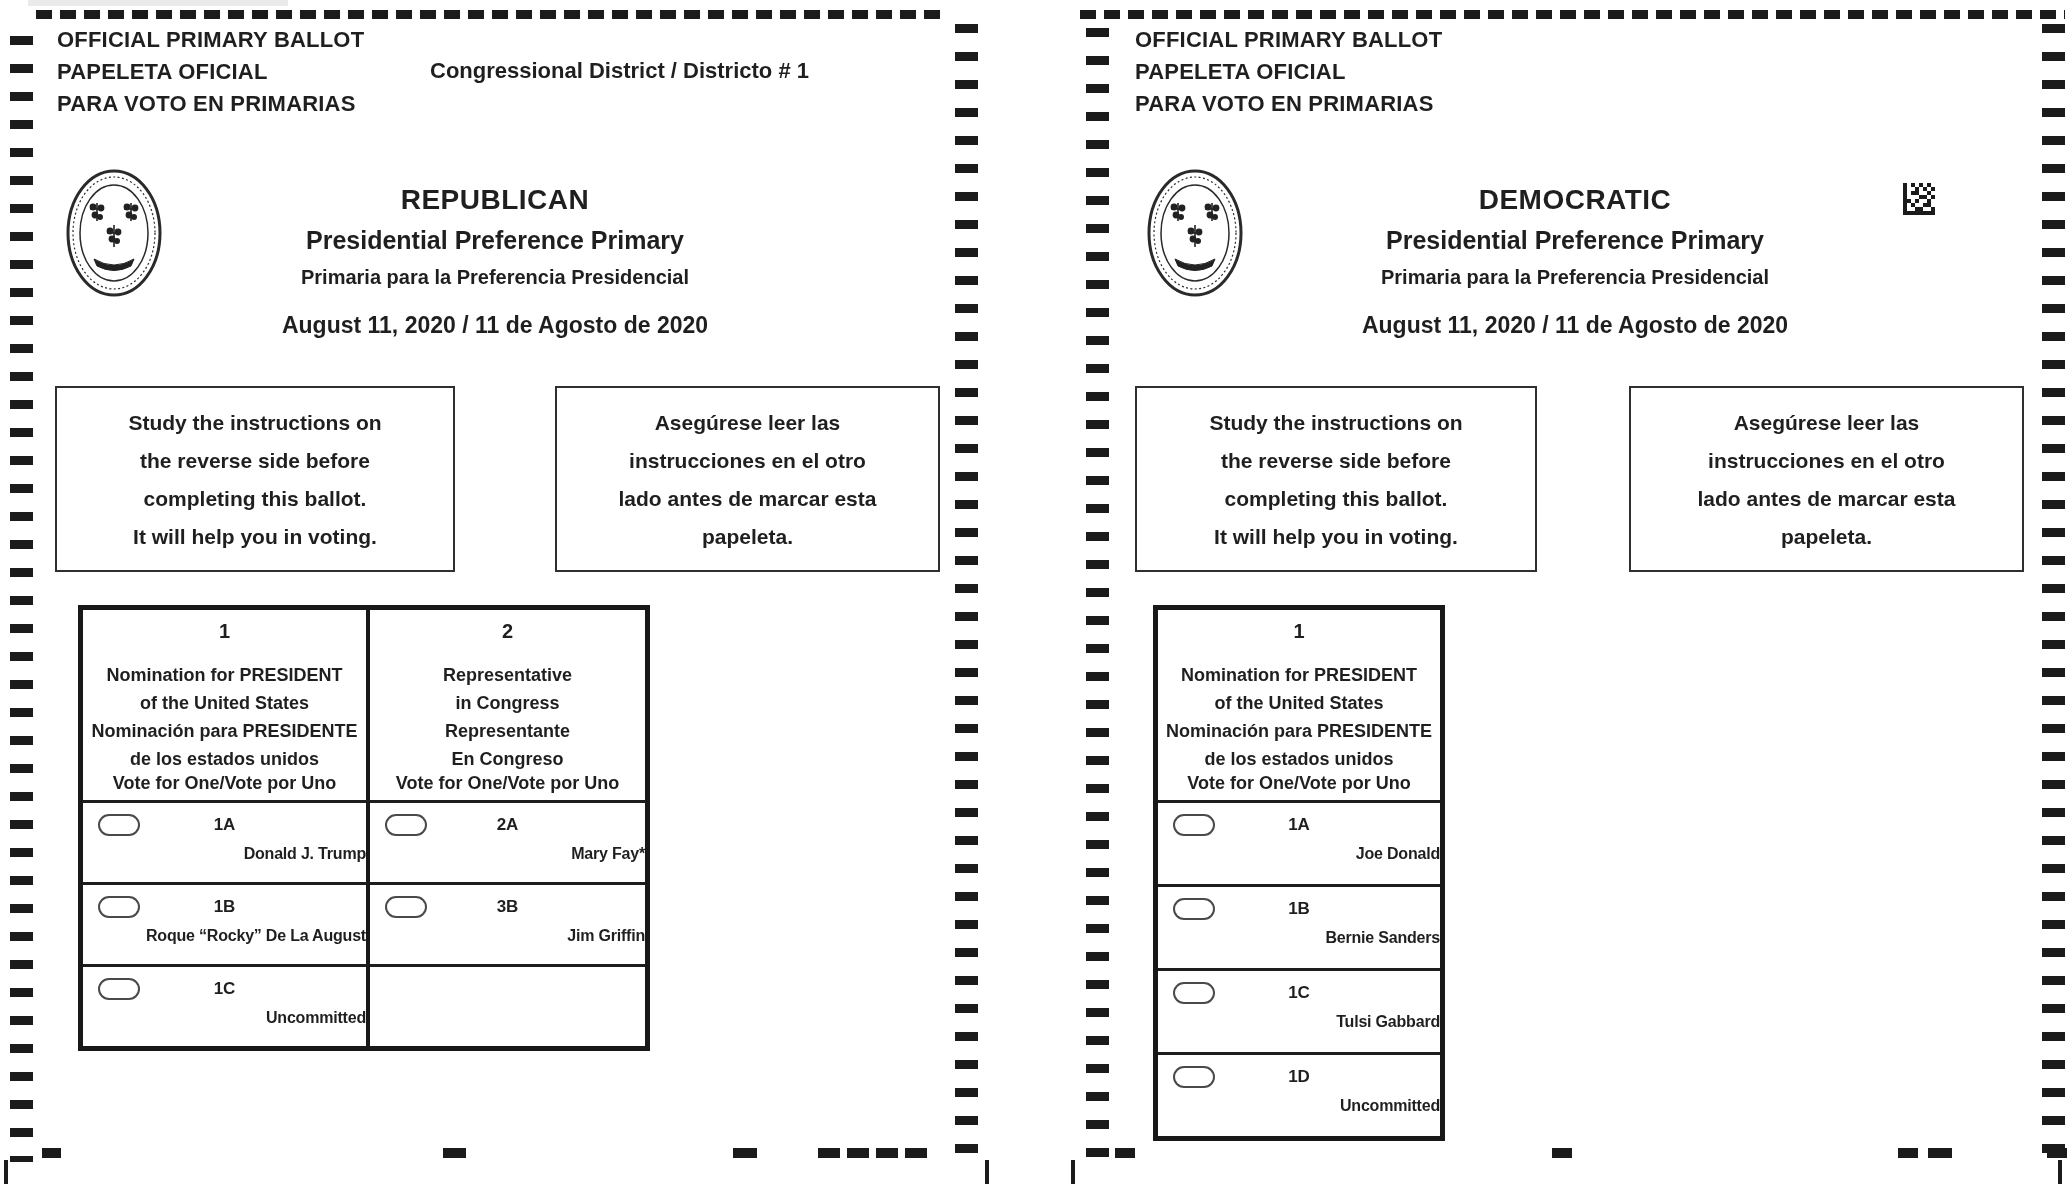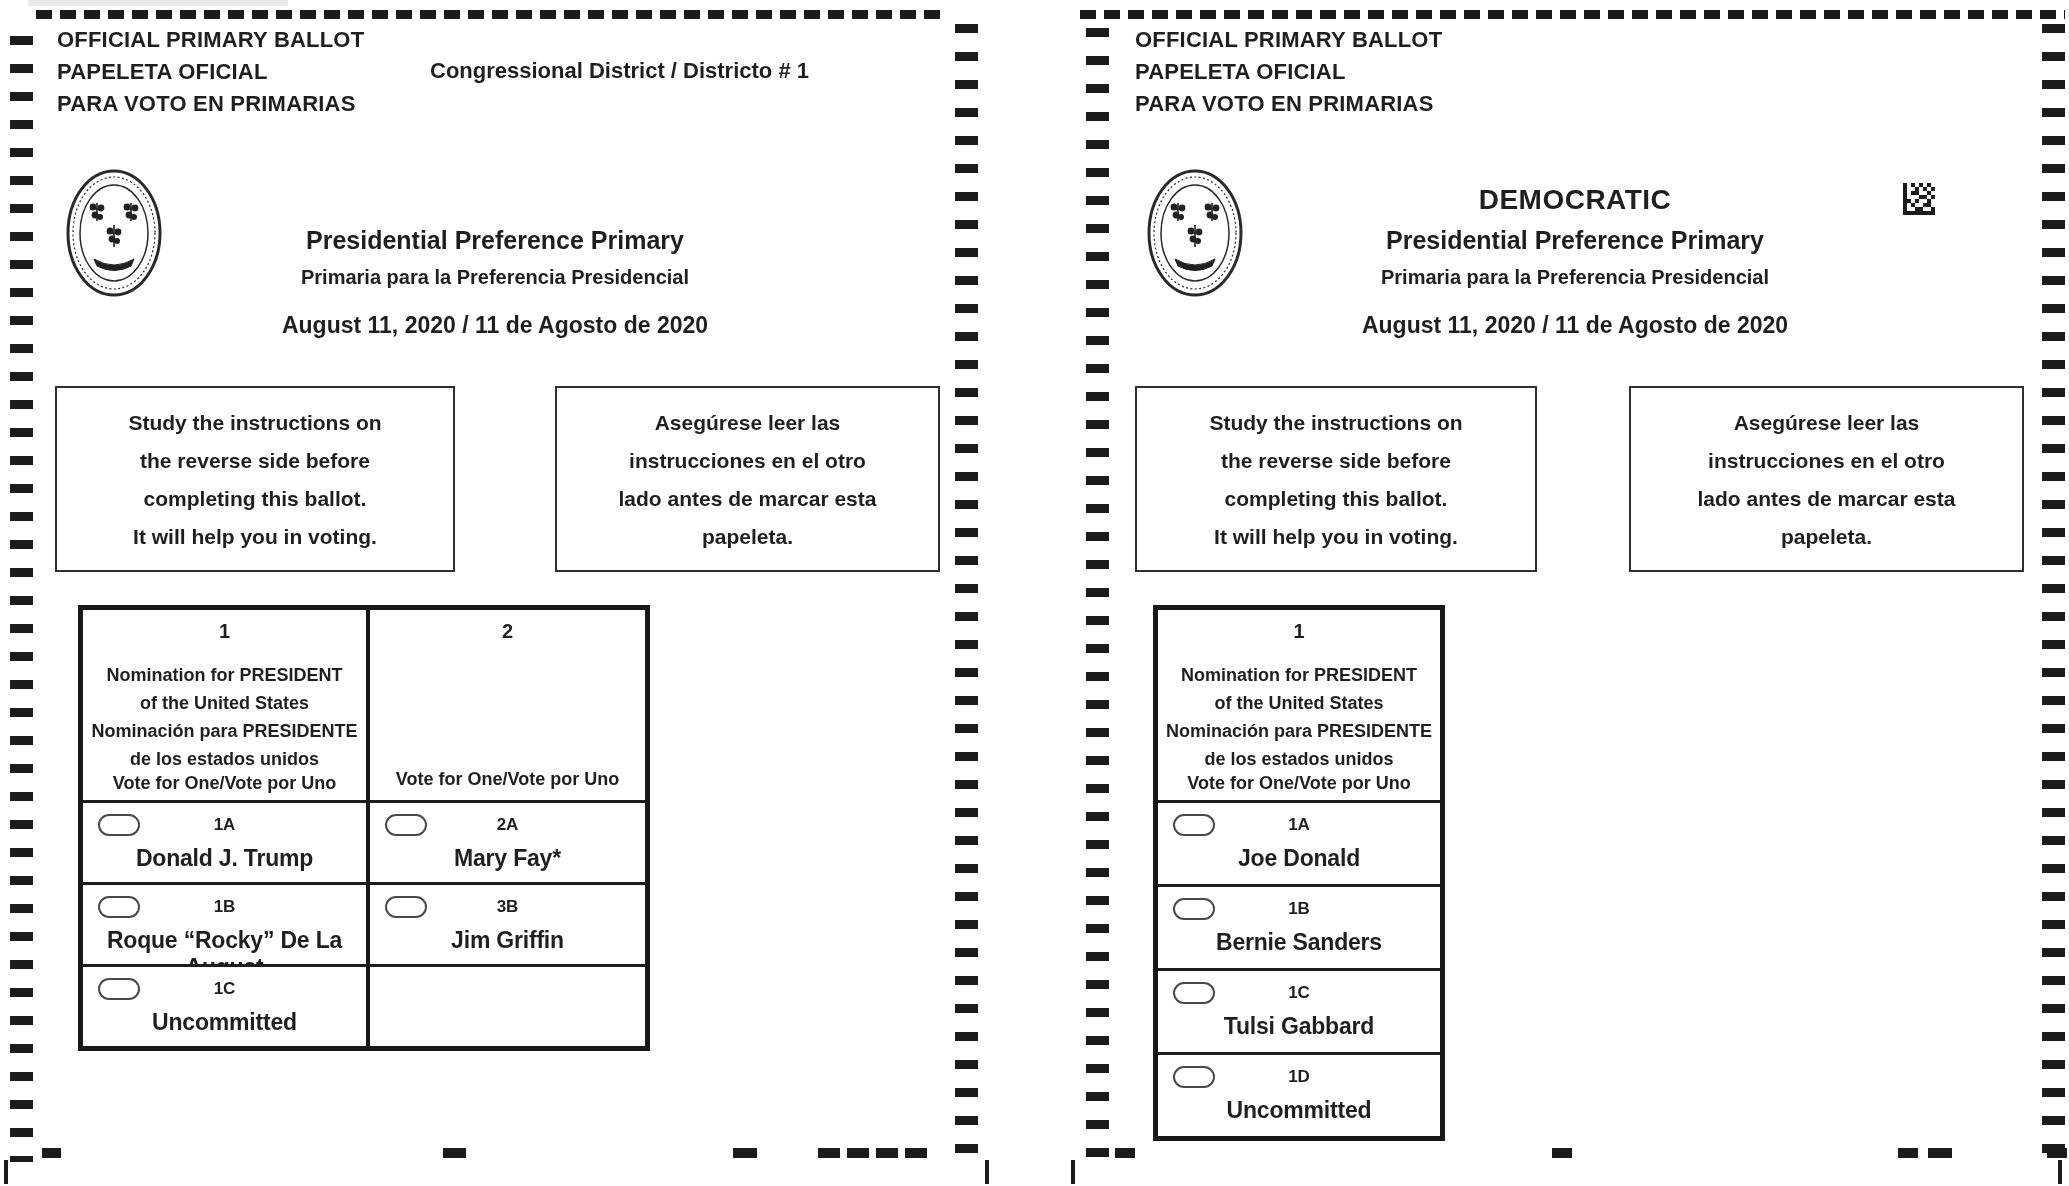--- a/index.html
+++ b/index.html
@@ -53,21 +53,21 @@
   .table-right{left:118px;width:292px;height:536px;grid-template-columns:1fr;grid-template-rows:190px repeat(4,1fr);}
   .cell{position:relative;background:#fff;}
   .br{border-right:4px solid #181818;}
   .bt{border-top:3px solid #1d1d1d;}
   .chead{display:flex;flex-direction:column;align-items:center;padding-top:10px;box-sizing:border-box;}
   .num{font-size:20px;}
   .ctitle{font-size:18px;line-height:28px;margin-top:18px;text-align:center;white-space:pre-line;}
   .vnote{font-size:18px;margin-top:auto;margin-bottom:10px;}
   .bubble{position:absolute;left:15px;top:11px;width:38px;height:18px;border:2.5px solid #4a4a4a;border-radius:11px;background:#fff;}
   .ccode{position:absolute;top:12px;left:0;right:0;text-align:center;font-size:17px;}
-  .cname{position:absolute;top:42px;left:0;right:0;text-align:center;font-size:23px;letter-spacing:-.2px;}
+  .cname{position:absolute;top:42px;left:0;right:0;text-align:right;font-size:16px;letter-spacing:-.2px;}
 </style>
 </head>
 <body>
 
 <div class="sheet">
 
   <section class="ballot b0">
     <div class="noise"></div>
     <div class="trow" style="left:36px;top:10px;width:912px;"></div>
     <div class="tcol" style="left:10px;top:36px;height:1126px;"></div>
@@ -95,20 +95,21 @@
           <circle cx="65" cy="48" r="2.6"></circle>
           <circle cx="70" cy="50" r="2.2"></circle>
         <circle cx="46" cy="64" r="2.6"></circle>
           <circle cx="54" cy="65" r="2.6"></circle>
           <circle cx="48" cy="72" r="2.6"></circle>
           <circle cx="53" cy="74" r="2.2"></circle>
         <path d="M30 92 q20 12 40 0 l-3 7 q-17 9 -34 0 z" stroke-width="1"></path>
       </g>
     </svg>
 
+    <div class="center-band party">REPUBLICAN</div>
     <div class="center-band sub-en">Presidential Preference Primary</div>
     <div class="center-band sub-es">Primaria para la Preferencia Presidencial</div>
     <div class="center-band dateline">August 11, 2020 / 11 de Agosto de 2020</div>
 
     <div class="ibox ibox-en">Study the instructions on
 the reverse side before
 completing this ballot.
 It will help you in voting.</div>
     <div class="ibox ibox-es">Asegúrese leer las
 instrucciones en el otro
@@ -119,20 +120,24 @@
       <div class="cell chead br">
         <div class="num">1</div>
         <div class="ctitle">Nomination for PRESIDENT
 of the United States
 Nominación para PRESIDENTE
 de los estados unidos</div>
         <div class="vnote">Vote for One/Vote por Uno</div>
       </div>
       <div class="cell chead">
         <div class="num">2</div>
+        <div class="ctitle">Representative
+in Congress
+Representante
+En Congreso</div>
         <div class="vnote">Vote for One/Vote por Uno</div>
       </div>
 
       <div class="cell bt br">
         <span class="bubble"></span>
         <span class="ccode">1A</span>
         <span class="cname">Donald J. Trump</span>
       </div>
       <div class="cell bt">
         <span class="bubble"></span>

